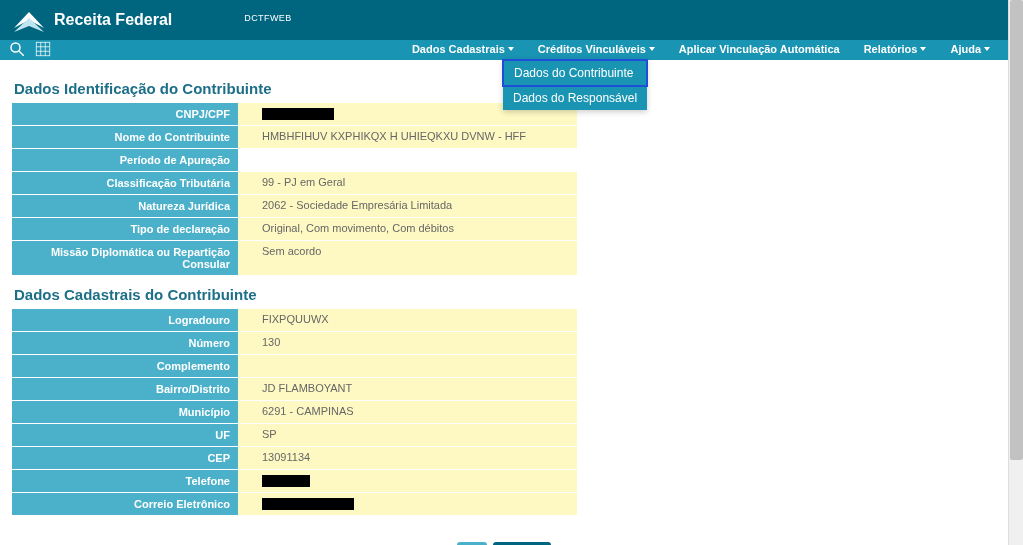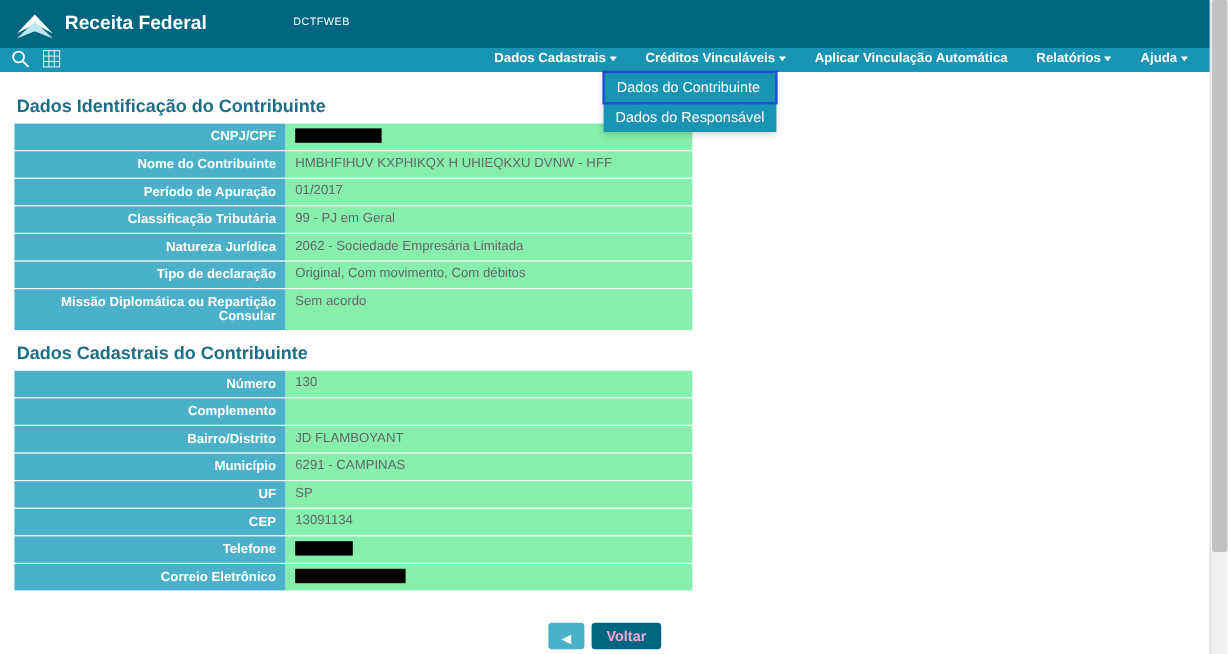--- a/index.html
+++ b/index.html
@@ -102,22 +102,22 @@
   }
   .tbl {
     width: 565px;
   }
   .row { display: flex; border-bottom: 1px solid #fff; }
   .row-label {
     width: 226px; background: #4bb1ca; color: #fff;
     padding: 5px 8px; text-align: right; font-size: 11px; font-weight: 600;
   }
   .row-value {
-    flex: 1; background: #86efac; color: #666;
-    padding: 4px 8px; font-size: 11px;
+    flex: 1; background: #fef9c3; color: #666;
+    padding: 4px 24px; font-size: 11px;
   }
   .row-value.redacted > span.bar {
     display: inline-block; background: #000; height: 12px; vertical-align: middle;
   }
   .footer-btns {
     display: flex; justify-content: center; gap: 6px;
     margin: 16px 0 20px; width: 1008px;
   }
   .btn {
     display: inline-flex; align-items: flex-end; justify-content: center;
@@ -205,21 +205,20 @@
         <div class="row">
           <div class="row-label">CNPJ/CPF</div>
           <div class="row-value redacted"><span class="bar" style="width: 72px;"></span></div>
         </div>
         <div class="row">
           <div class="row-label">Nome do Contribuinte</div>
           <div class="row-value">HMBHFIHUV KXPHIKQX H UHIEQKXU DVNW - HFF</div>
         </div>
         <div class="row">
           <div class="row-label">Período de Apuração</div>
-          <div class="row-value">01/2017</div>
         </div>
         <div class="row">
           <div class="row-label">Classificação Tributária</div>
           <div class="row-value">99 - PJ em Geral</div>
         </div>
         <div class="row">
           <div class="row-label">Natureza Jurídica</div>
           <div class="row-value">2062 - Sociedade Empresária Limitada</div>
         </div>
         <div class="row">
@@ -227,20 +226,24 @@
           <div class="row-value">Original, Com movimento, Com débitos</div>
         </div>
         <div class="row">
           <div class="row-label">Missão Diplomática ou Repartição Consular</div>
           <div class="row-value">Sem acordo</div>
         </div>
       </div>
 
     <div class="section-title">Dados Cadastrais do Contribuinte</div>
     <div class="tbl" id="tbl2">
+        <div class="row">
+          <div class="row-label">Logradouro</div>
+          <div class="row-value">FIXPQUUWX</div>
+        </div>
         <div class="row">
           <div class="row-label">Número</div>
           <div class="row-value">130</div>
         </div>
         <div class="row">
           <div class="row-label">Complemento</div>
           <div class="row-value"></div>
         </div>
         <div class="row">
           <div class="row-label">Bairro/Distrito</div>

